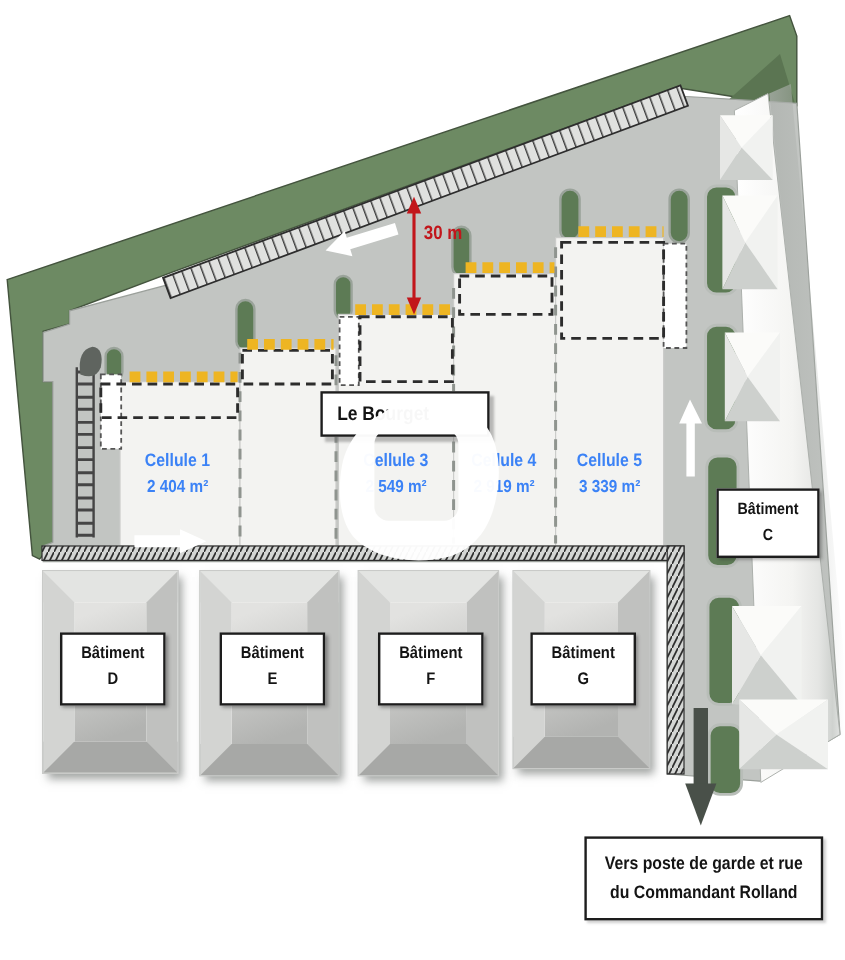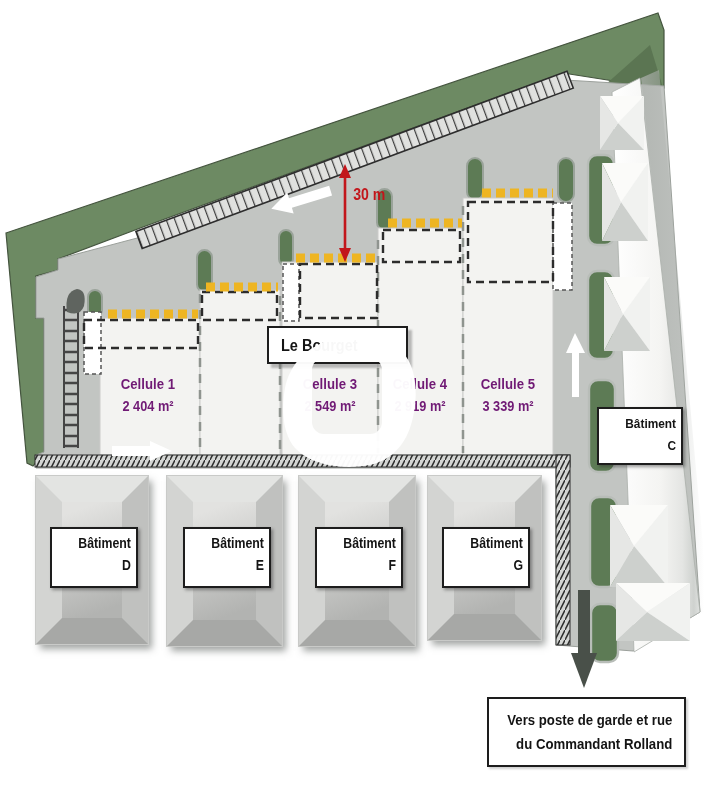--- a/index.html
+++ b/index.html
@@ -1,24 +1,24 @@
 <!DOCTYPE html>
 <html><head>
 <meta charset="utf-8">
 <style>
   html,body{margin:0;padding:0;background:#ffffff;}
   #stage{position:relative;width:704px;height:800px;background:#fff;overflow:hidden;
          font-family:"Liberation Sans",sans-serif;}
   #plan-svg,#watermark-svg{position:absolute;left:0;top:0;}
   #plan-svg{z-index:1;}
-  .lbl{position:absolute;z-index:10;color:#701a75;font-weight:bold;}
+  .lbl{position:absolute;z-index:10;color:#3b82f6;font-weight:bold;}
   .cond{display:inline-block;transform:scaleX(.88);transform-origin:50% 50%;white-space:nowrap;}
   .cell-lbl{width:100px;text-align:center;line-height:22px;font-size:15px;}
   .cell-lbl .area{font-size:14.5px;}
-  .tag{position:absolute;z-index:10;background:#fff;border:2px solid #1d1d1d;text-align:right;
+  .tag{position:absolute;z-index:10;background:#fff;border:2px solid #1d1d1d;text-align:center;
        color:#141414;font-weight:bold;box-shadow:2px 2px 3px rgba(40,40,40,.45);}
   .tag .line{display:block;line-height:1.6;}
   #street-box{left:267px;top:326px;width:125px;height:34px;line-height:34px;text-align:left;
               padding-left:12px;font-size:16.5px;box-shadow:4px 4px 2px rgba(110,110,110,.45);}
   #street-box .cond{transform-origin:0 50%;}
   #dim-label{left:351px;top:186px;font-size:16px;color:#c2161b;z-index:10;}
   #batC-box{left:597px;top:407px;width:82px;height:50px;font-size:13.5px;padding-top:4px;}
   .bldg{position:absolute;z-index:5;width:112px;height:168px;box-sizing:border-box;
         border:26px solid;border-color:#e3e4e2 #c0c1bf #a7a8a6 #d3d4d2;
         background:linear-gradient(160deg,#e2e2e0 10%,#b2b3b1 90%);

